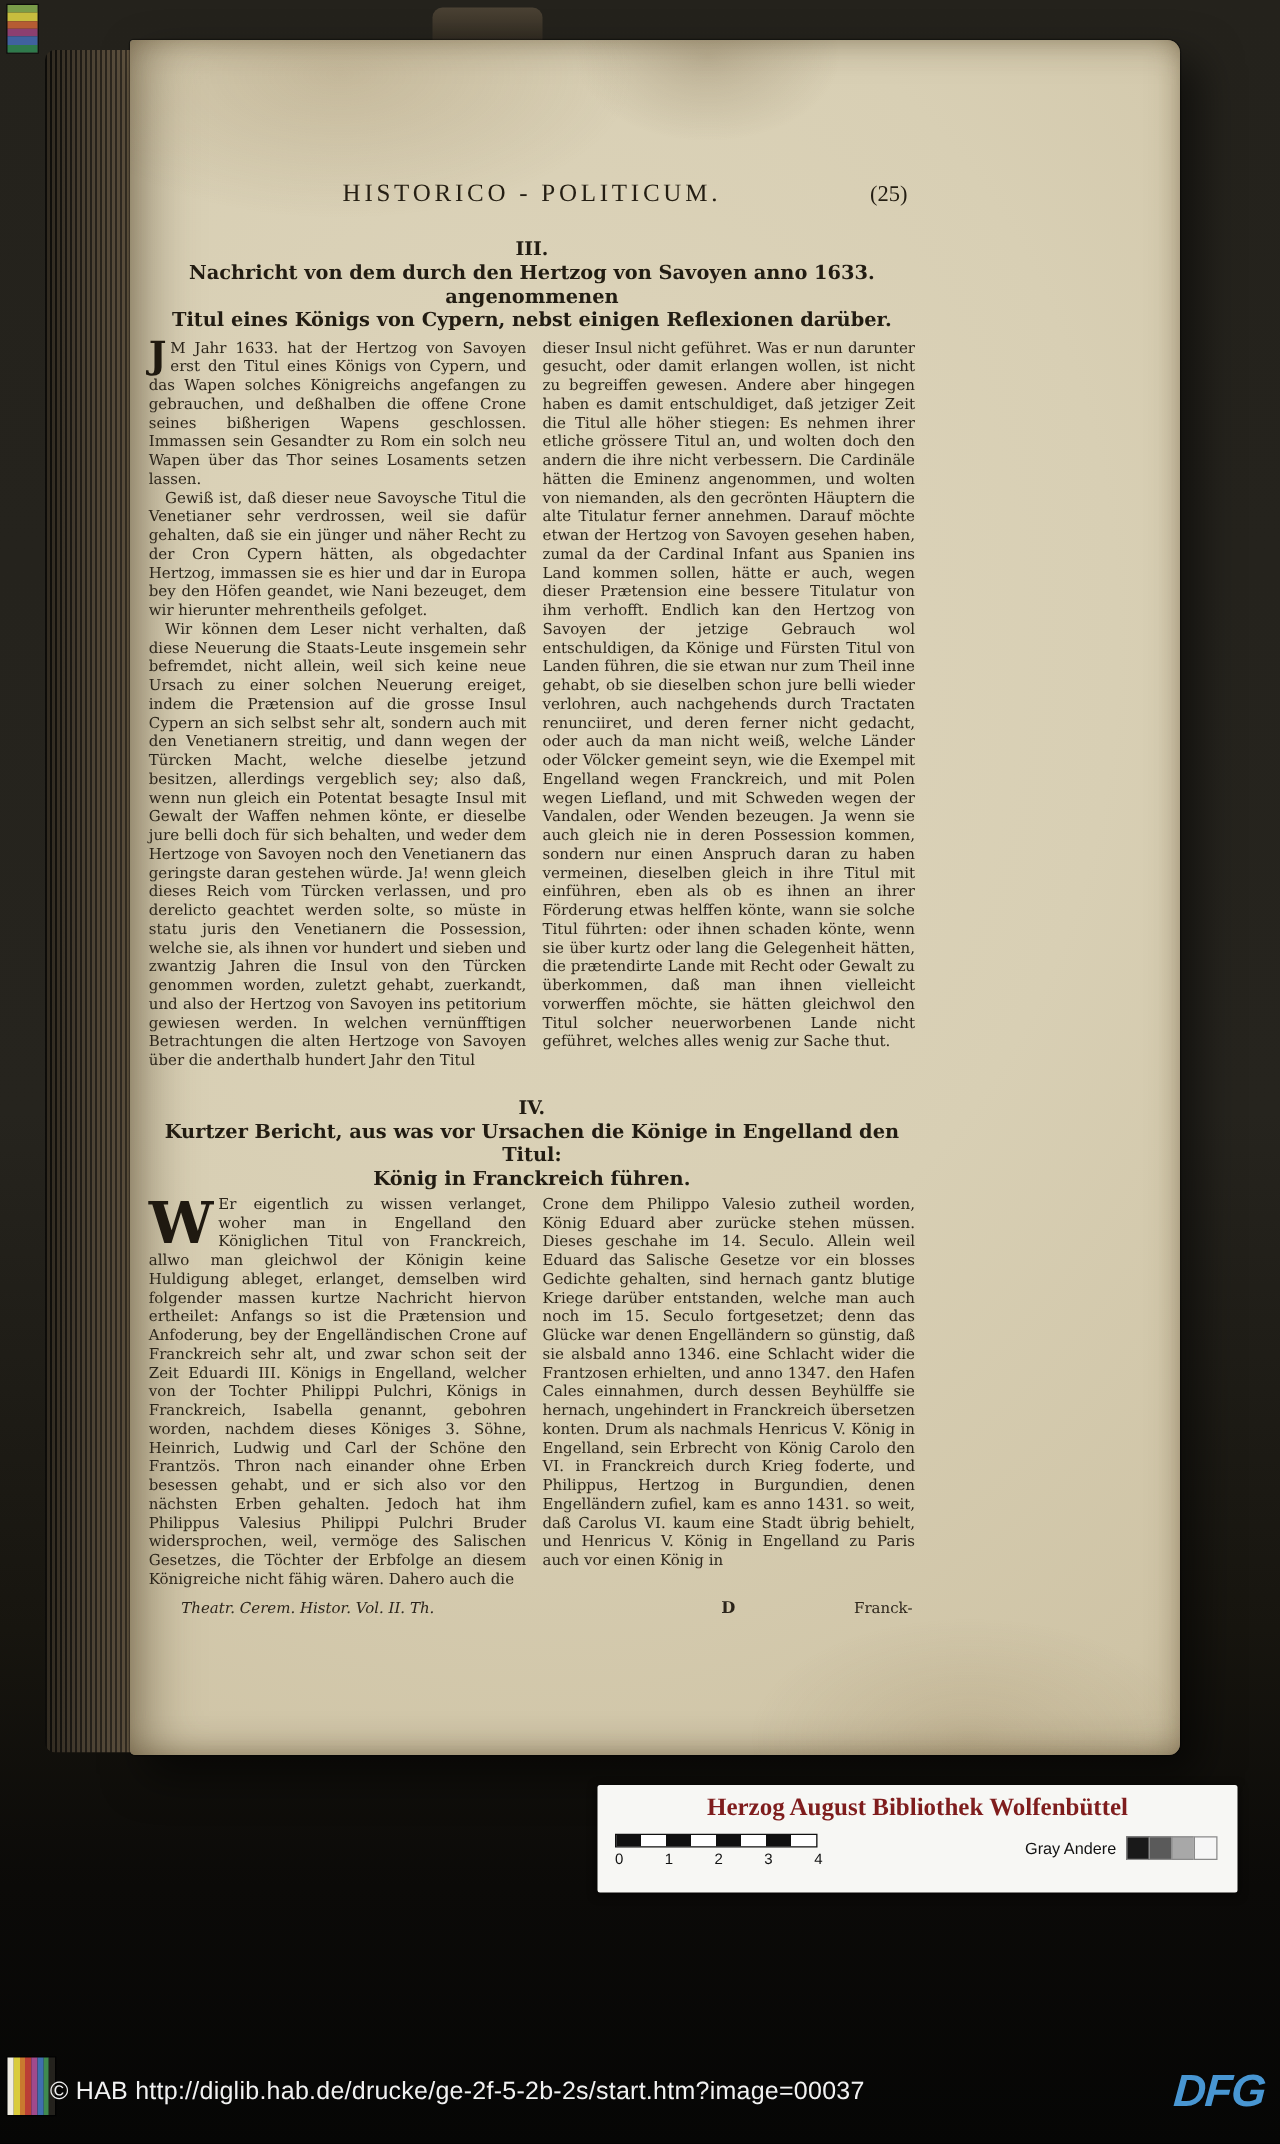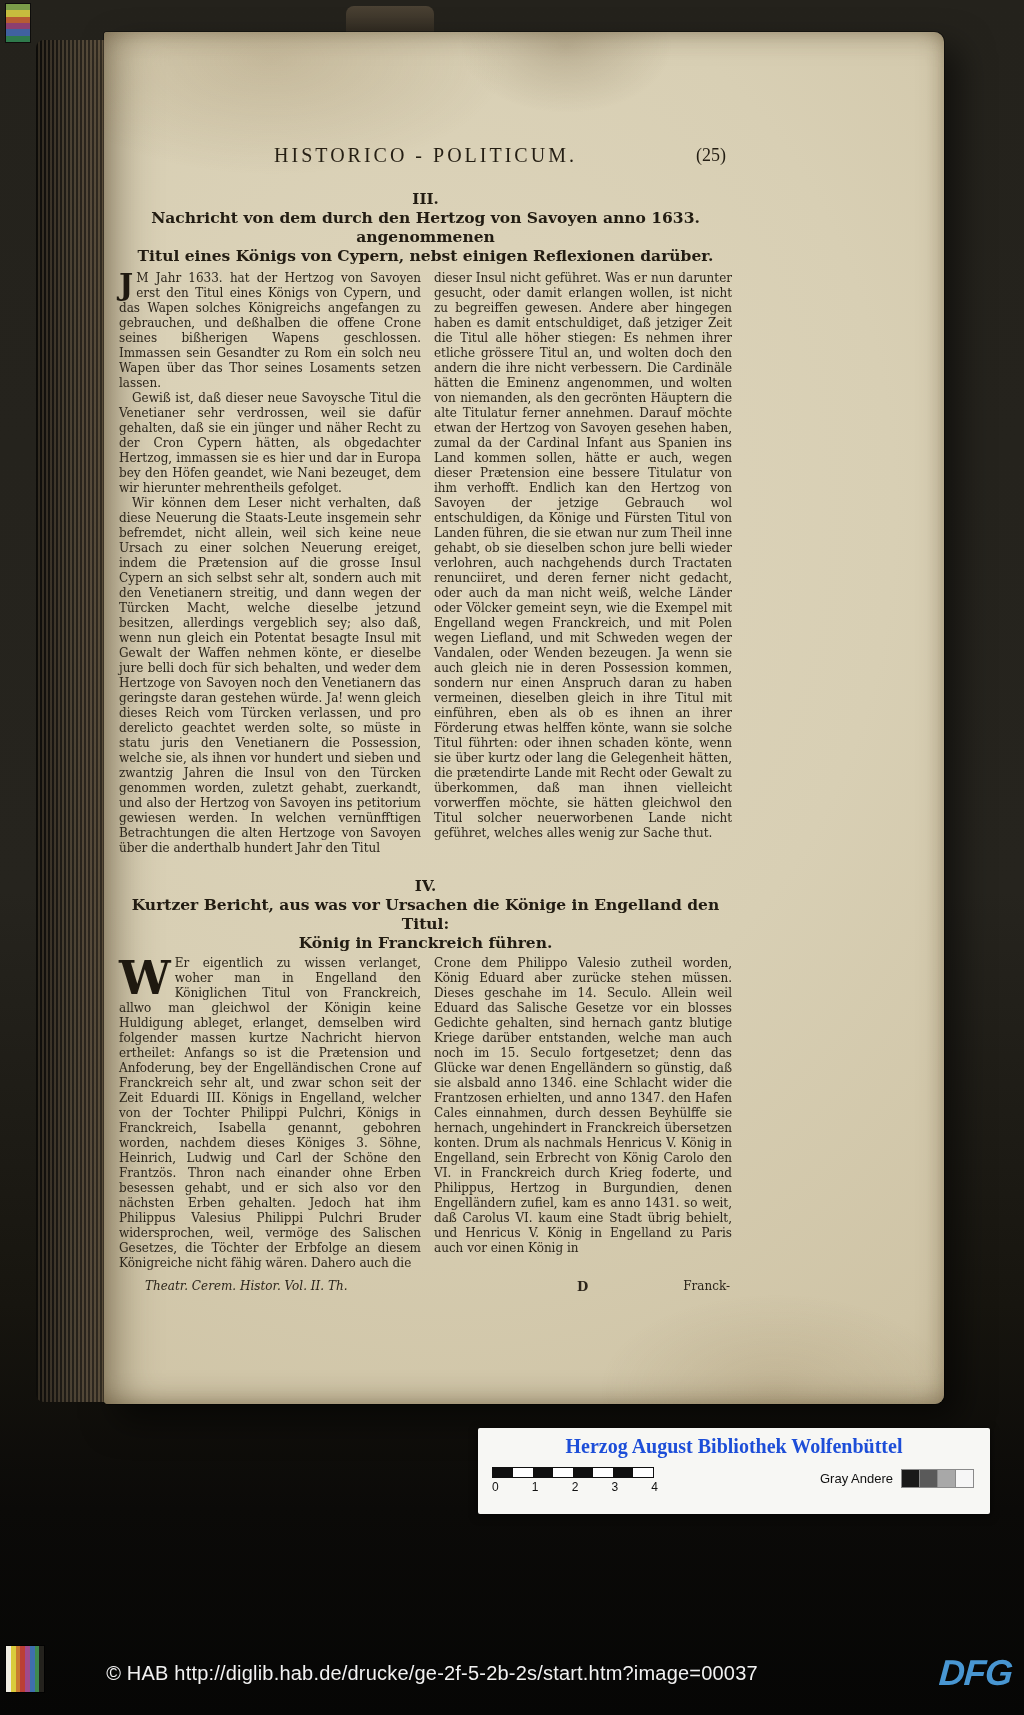--- a/index.html
+++ b/index.html
@@ -50,33 +50,33 @@
   .dc-3{font-size:46px;line-height:40px;padding:2px 4px 0 0;}
   .sec4-margin{margin-top:14px;}
   .footer-row{position:relative;height:18px;margin-top:8px;font-size:12px;}
   .f-source{position:absolute;left:26px;font-style:italic;}
   .f-sig{position:absolute;left:458px;font-size:13px;font-weight:bold;}
   .f-catch{position:absolute;right:2px;}
   
   .plate{position:absolute;left:478px;top:1428px;width:512px;height:86px;background:#f7f7f4;
     border-radius:2px;box-shadow:0 2px 8px rgba(0,0,0,.65);}
   .plate-title{text-align:center;font-family:"Liberation Serif",serif;font-weight:bold;
-    font-size:20px;color:#1d4ed8;padding-top:7px;}
+    font-size:20px;color:#7f1d1d;padding-top:7px;}
   .plate-row{display:flex;align-items:flex-start;margin:9px 16px 0 14px;}
   .ruler{width:196px;}
   .ruler-bar{width:160px;height:9px;border:1px solid #101010;
     background:repeating-linear-gradient(90deg,#101010 0 20px,#ffffff 20px 40px);}
   .ruler-labels{width:166px;display:flex;justify-content:space-between;
     font-family:"Liberation Sans",sans-serif;font-size:12px;color:#111;margin-top:2px;}
   .grayscale{margin-left:auto;display:flex;align-items:center;gap:9px;margin-top:2px;}
   .gs-label{font-family:"Liberation Sans",sans-serif;font-size:13px;color:#111;}
   .gs-swatches{display:flex;}
   .gs-swatches .swatch{width:17px;height:17px;border:1px solid #8a8a8a;margin-left:-1px;}
   
-  .copyright{position:absolute;left:40px;right:200px;top:1662px;text-align:center;
+  .copyright{position:absolute;left:40px;right:200px;top:1662px;
     font-family:"Liberation Sans",sans-serif;font-size:20px;color:#f2f2f2;letter-spacing:.2px;}
   .dfg{position:absolute;right:12px;top:1652px;font-family:"Liberation Sans",sans-serif;
     font-weight:900;font-style:italic;font-size:36px;color:#4896d2;letter-spacing:-1px;
     transform:skew(-4deg);}
 </style>
 </head>
 <body>
 
 <div class="stage">
 

